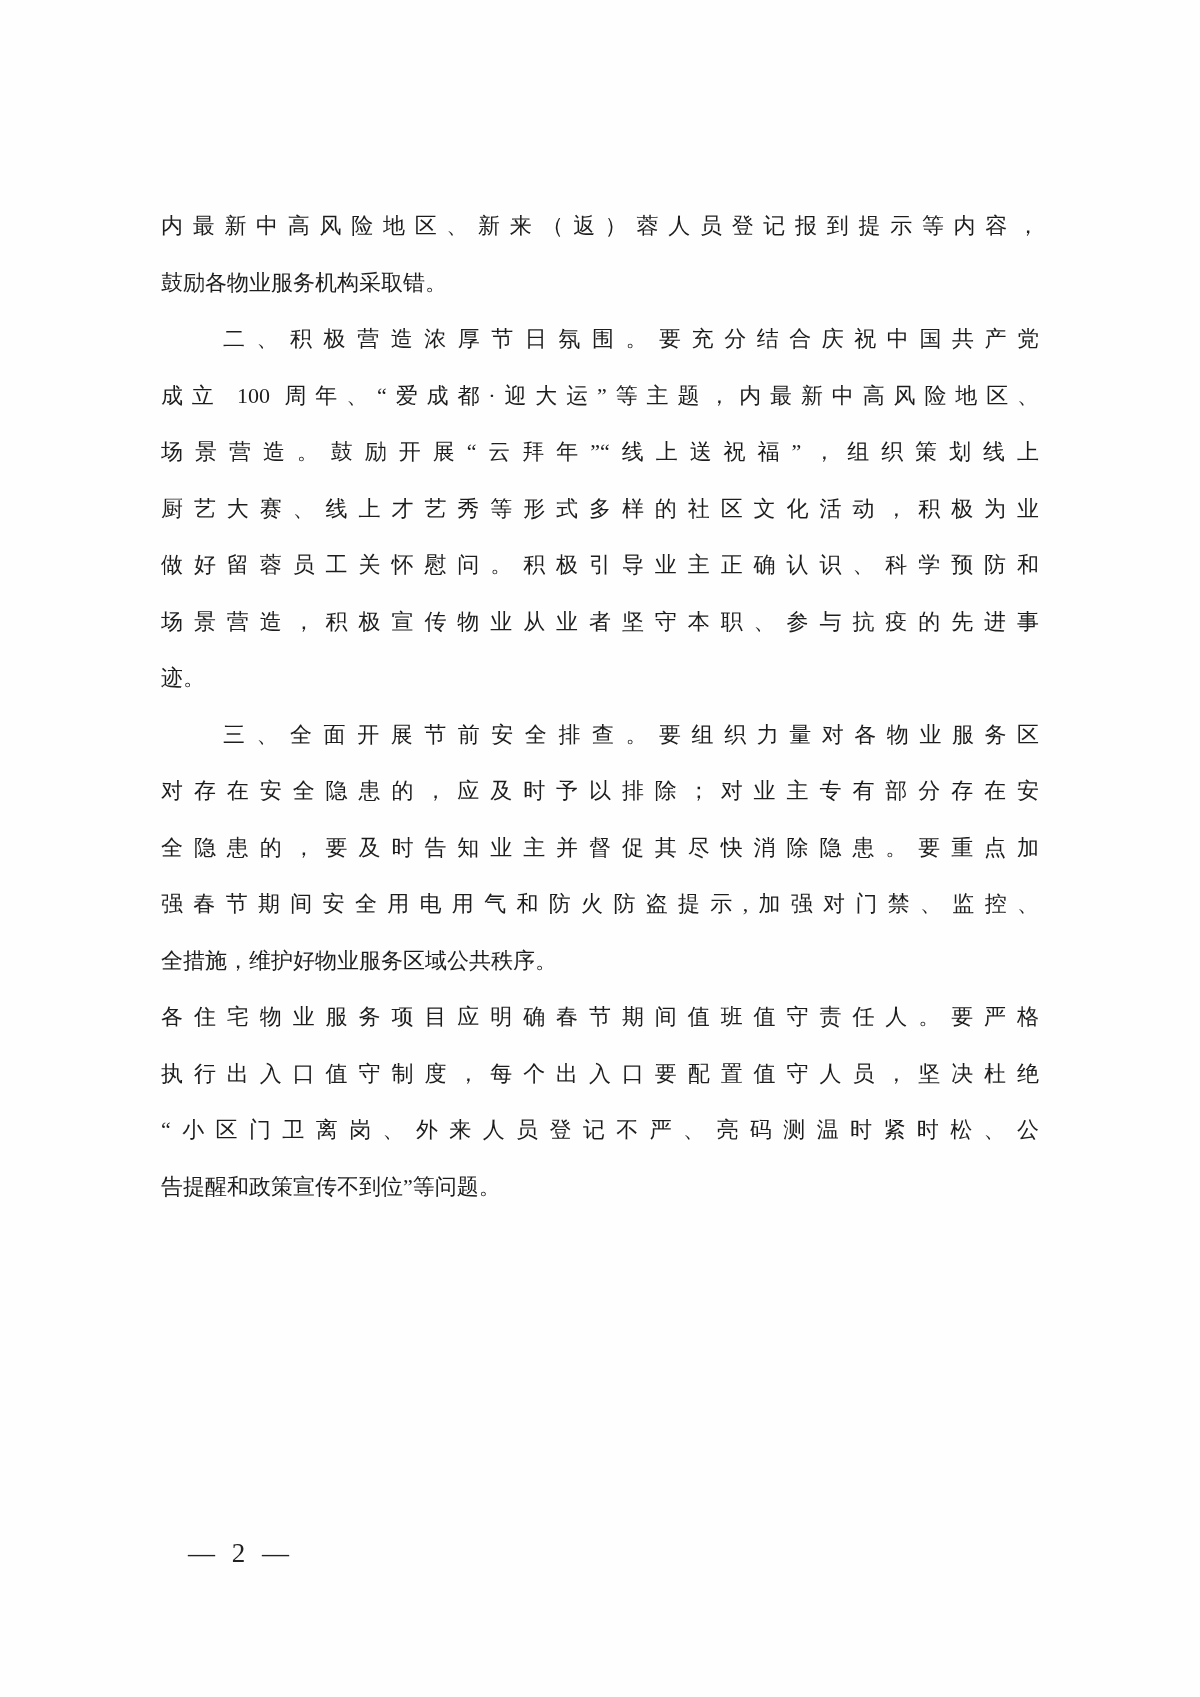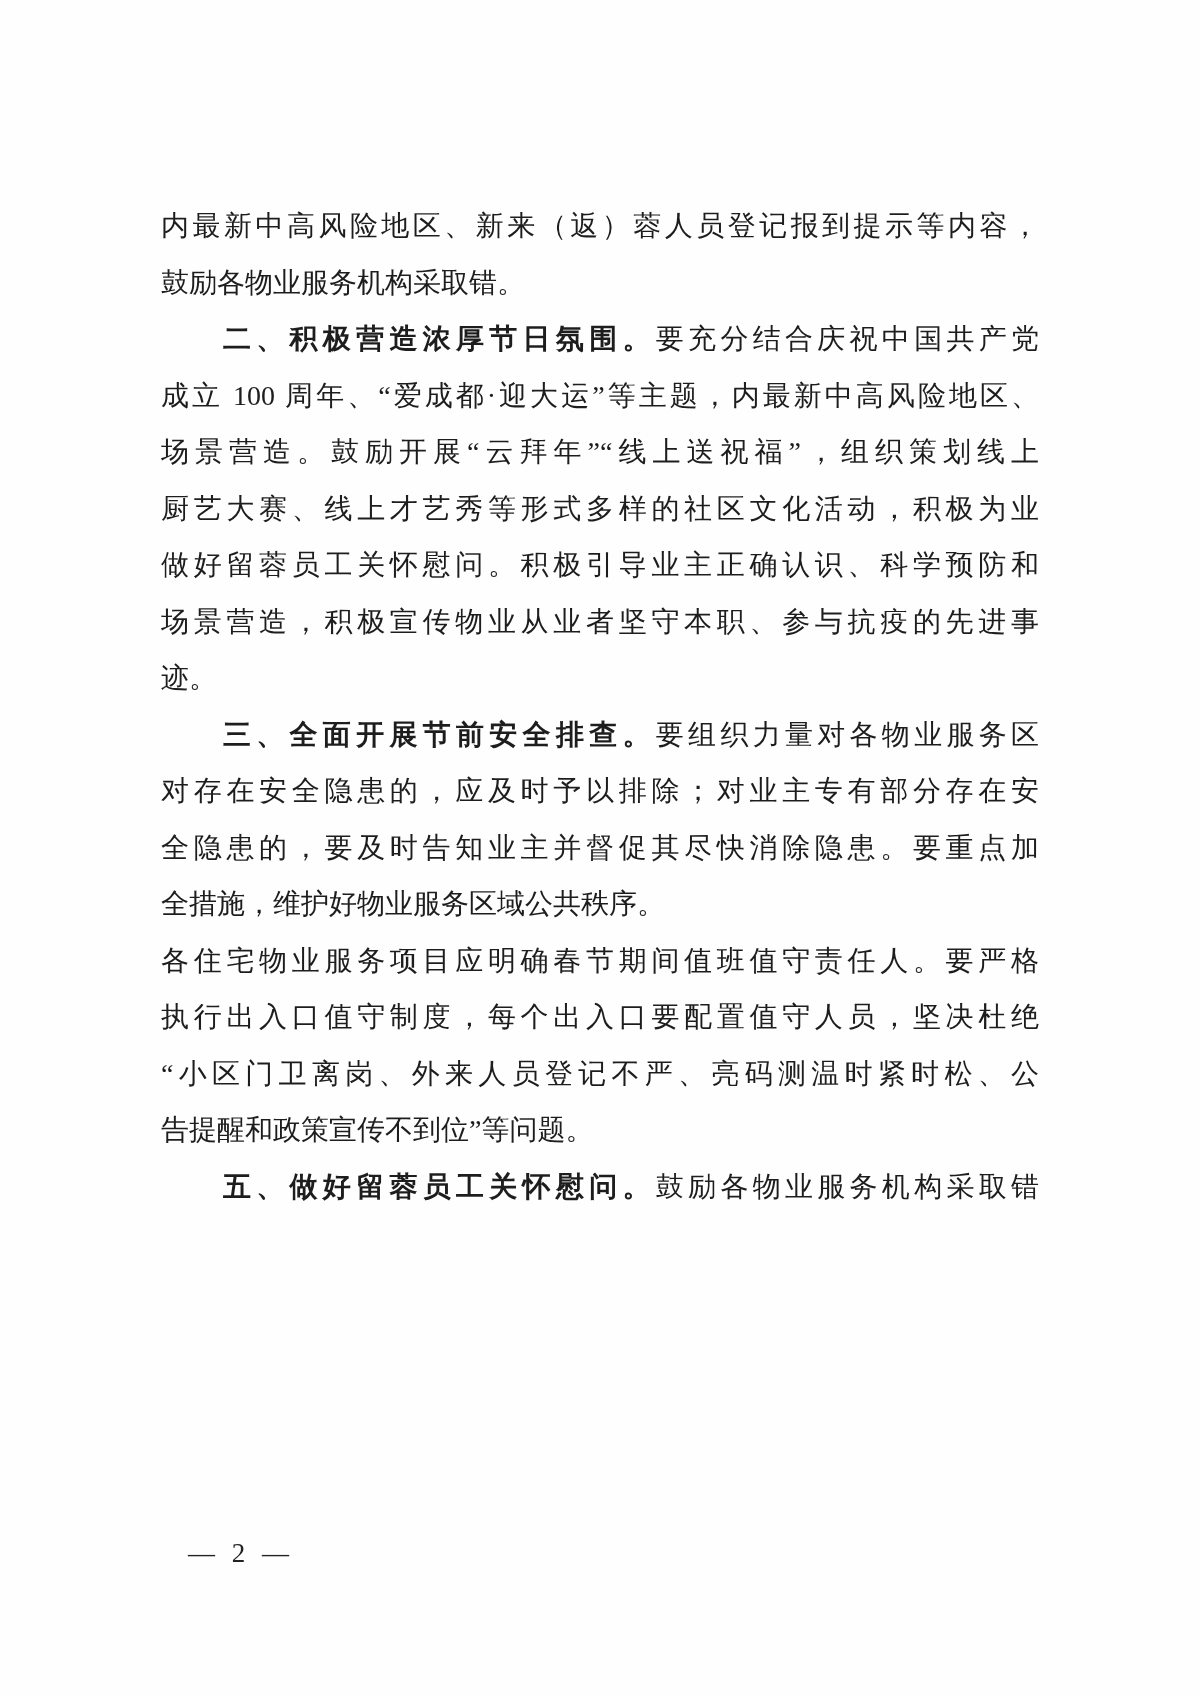--- a/index.html
+++ b/index.html
@@ -15,36 +15,36 @@
     overflow: hidden;
   }
   .text-block {
     position: absolute;
     left: 161px;
     top: 198px;
     width: 878px;
   }
   .line {
     font-family: "Liberation Serif", "DejaVu Serif", serif;
-    font-size: 28px;
+    font-size: 22px;
     line-height: 56.5px;
     height: 56.5px;
     color: #1d1d1d;
     text-align: justify;
     text-align-last: justify;
   }
   .line.no-justify {
     text-align-last: left;
   }
   .line.indent {
     text-indent: 62px;
   }
   .seg-b {
     font-family: "Liberation Sans", "DejaVu Sans", sans-serif;
-    font-weight: 700;
+    font-weight: 400;
     letter-spacing: 1px;
   }
   .page-number {
     position: absolute;
     left: 188px;
     top: 1538px;
     font-family: "Liberation Serif", "DejaVu Serif", serif;
     font-size: 27px;
     color: #222222;
     word-spacing: 10px;
@@ -60,21 +60,21 @@
       <div class="line indent"><span class="seg seg-b">二、积极营造浓厚节日氛围。</span><span class="seg">要充分结合庆祝中国共产党</span></div>
       <div class="line"><span class="seg">成立 100 周年、“爱成都·迎大运”等主题，内最新中高风险地区、</span></div>
       <div class="line"><span class="seg">场景营造。鼓励开展“云拜年”“线上送祝福”，组织策划线上</span></div>
       <div class="line"><span class="seg">厨艺大赛、线上才艺秀等形式多样的社区文化活动，积极为业</span></div>
       <div class="line"><span class="seg">做好留蓉员工关怀慰问。积极引导业主正确认识、科学预防和</span></div>
       <div class="line"><span class="seg">场景营造，积极宣传物业从业者坚守本职、参与抗疫的先进事</span></div>
       <div class="line no-justify"><span class="seg">迹。</span></div>
       <div class="line indent"><span class="seg seg-b">三、全面开展节前安全排查。</span><span class="seg">要组织力量对各物业服务区</span></div>
       <div class="line"><span class="seg">对存在安全隐患的，应及时予以排除；对业主专有部分存在安</span></div>
       <div class="line"><span class="seg">全隐患的，要及时告知业主并督促其尽快消除隐患。要重点加</span></div>
+      <div class="line"><span class="seg">强春节期间安全用电用气和防火防盗提示,加强对门禁、监控、</span></div>
       <div class="line no-justify"><span class="seg">全措施，维护好物业服务区域公共秩序。</span></div>
       <div class="line"><span class="seg">各住宅物业服务项目应明确春节期间值班值守责任人。要严格</span></div>
       <div class="line"><span class="seg">执行出入口值守制度，每个出入口要配置值守人员，坚决杜绝</span></div>
       <div class="line"><span class="seg">“小区门卫离岗、外来人员登记不严、亮码测温时紧时松、公</span></div>
       <div class="line no-justify"><span class="seg">告提醒和政策宣传不到位”等问题。</span></div>
-      <div class="line indent"><span class="seg seg-b">五、做好留蓉员工关怀慰问。</span><span class="seg">鼓励各物业服务机构采取错</span></div>
     </main>
   <footer class="page-number">— 2 —</footer>
 </div>
 
 </body></html>

